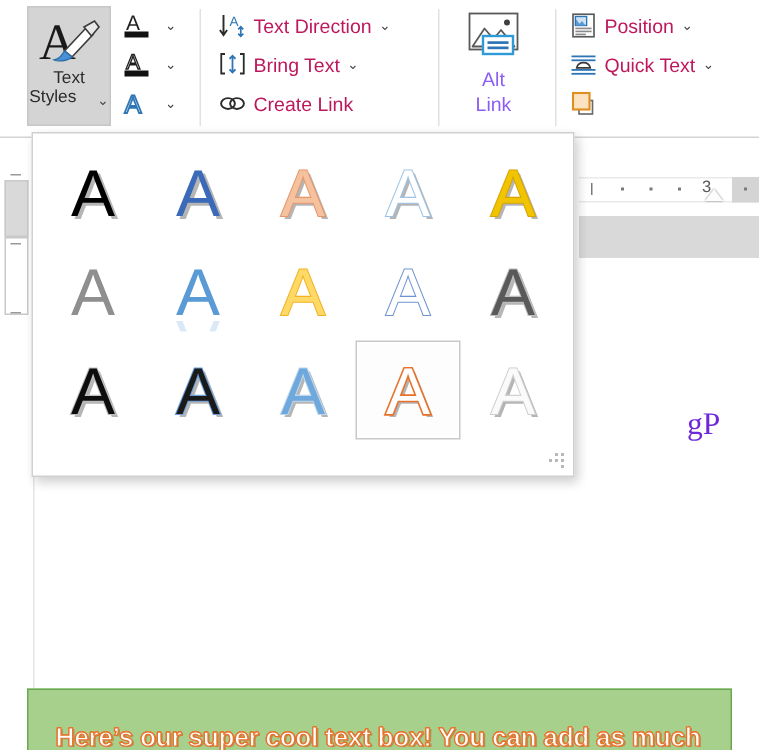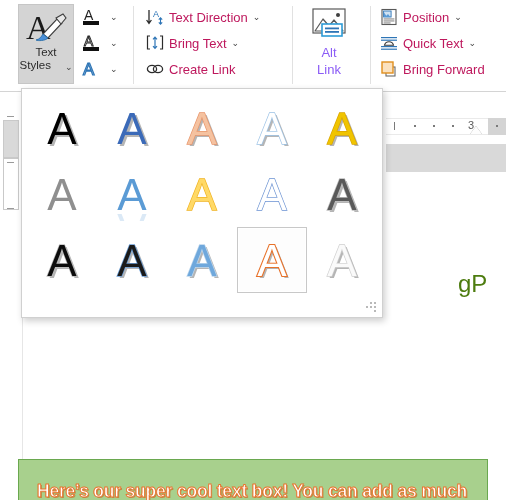--- a/index.html
+++ b/index.html
@@ -76,21 +76,21 @@
   #hruler .grayend{position:absolute;left:102px;top:0;width:18px;height:17px;background:#d4d4d4;}
   #indent-marker{position:absolute;left:470px;top:34px;width:0;height:0;
      border-left:6px solid transparent;border-right:6px solid transparent;border-bottom:8px solid #fdfdfd;
      filter:drop-shadow(0 0 0.6px #7d7d7d);}
 
   #gray-strip{position:absolute;left:386px;top:52px;width:120px;height:28px;background:#d9d9d9;}
   #gray-strip2{position:absolute;left:386px;top:84px;width:120px;height:4px;background:#ffffff;}
 
   #gp-text{
     position:absolute;left:458px;top:178px;
-    font-family:Liberation Sans, sans-serif;font-size:24px;color:#4d7c0f;letter-spacing:0px;
+    font-family:Liberation Serif, serif;font-size:21px;color:#6d28d9;letter-spacing:0px;
   }
 
   #page-divider{position:absolute;left:22px;top:0;width:1px;height:408px;background:#f0f0f0;}
 
   
   #wordart-gallery{
     position:absolute;left:21px;top:88px;width:362px;height:230px;
     background:#ffffff;border:1px solid #d0d0d0;
     box-shadow:2px 3px 7px rgba(0,0,0,0.20);
     box-sizing:border-box;
@@ -292,21 +292,20 @@
         <span class="lab">Quick Text</span>
         <span class="tchev">⌄</span>
       </div>
       <div class="tline">
         <span class="ic">
           <svg width="20" height="20" viewBox="0 0 20 20">
             <rect x="7" y="8" width="9" height="9" fill="#ffffff" stroke="#6a6a6a" stroke-width="1.1"></rect>
             <rect x="3" y="3" width="11" height="11" fill="#fbe2c0" stroke="#e08f1e" stroke-width="1.4"></rect>
           </svg>
         </span>
-        <span class="lab">Bring Forward</span>
       </div>
     </div>
   </div>
 
   <div id="wordart-gallery">
     <div id="gallery-grid">
         <div class="wa-cell" title="Fill Black Text 1 Shadow">
           <svg width="56" height="54" viewBox="0 0 56 54">
             <text x="28" y="43" text-anchor="middle" font-family="Liberation Sans, sans-serif" font-size="44" fill="rgba(90,90,90,0.45)" transform="translate(2.2,2.2)">A</text>
             <text x="28" y="43" text-anchor="middle" font-family="Liberation Sans, sans-serif" font-size="44" fill="#000000">A</text>

